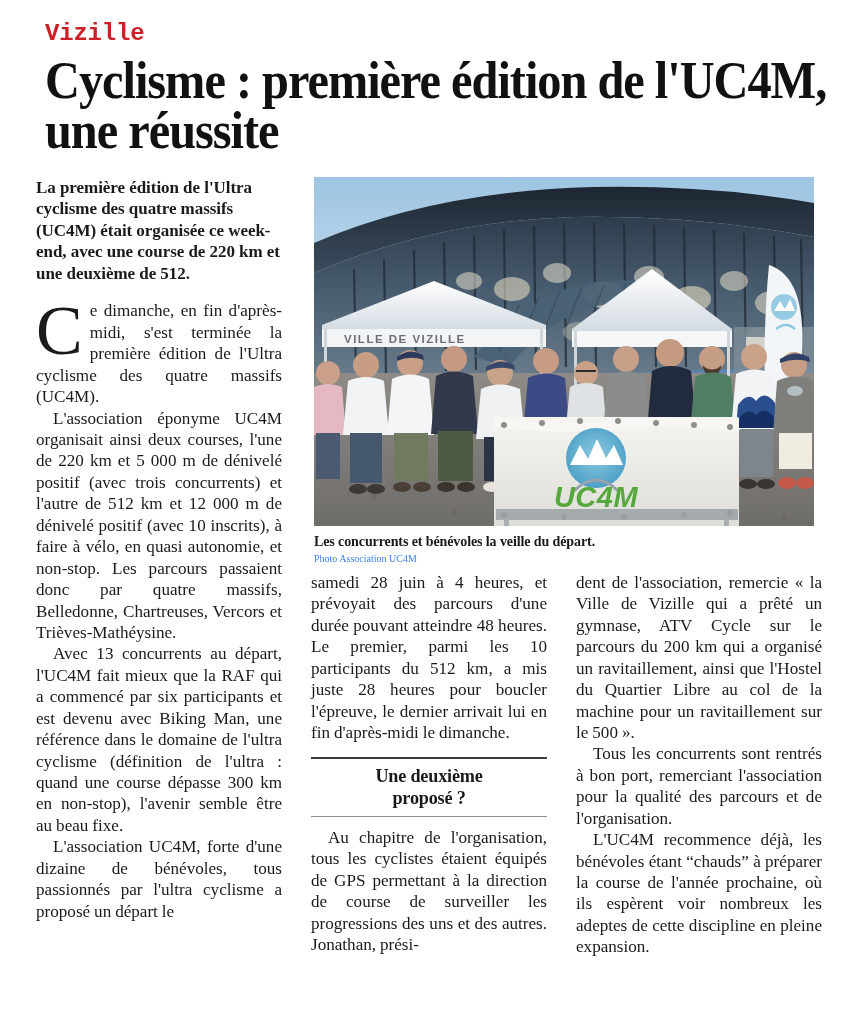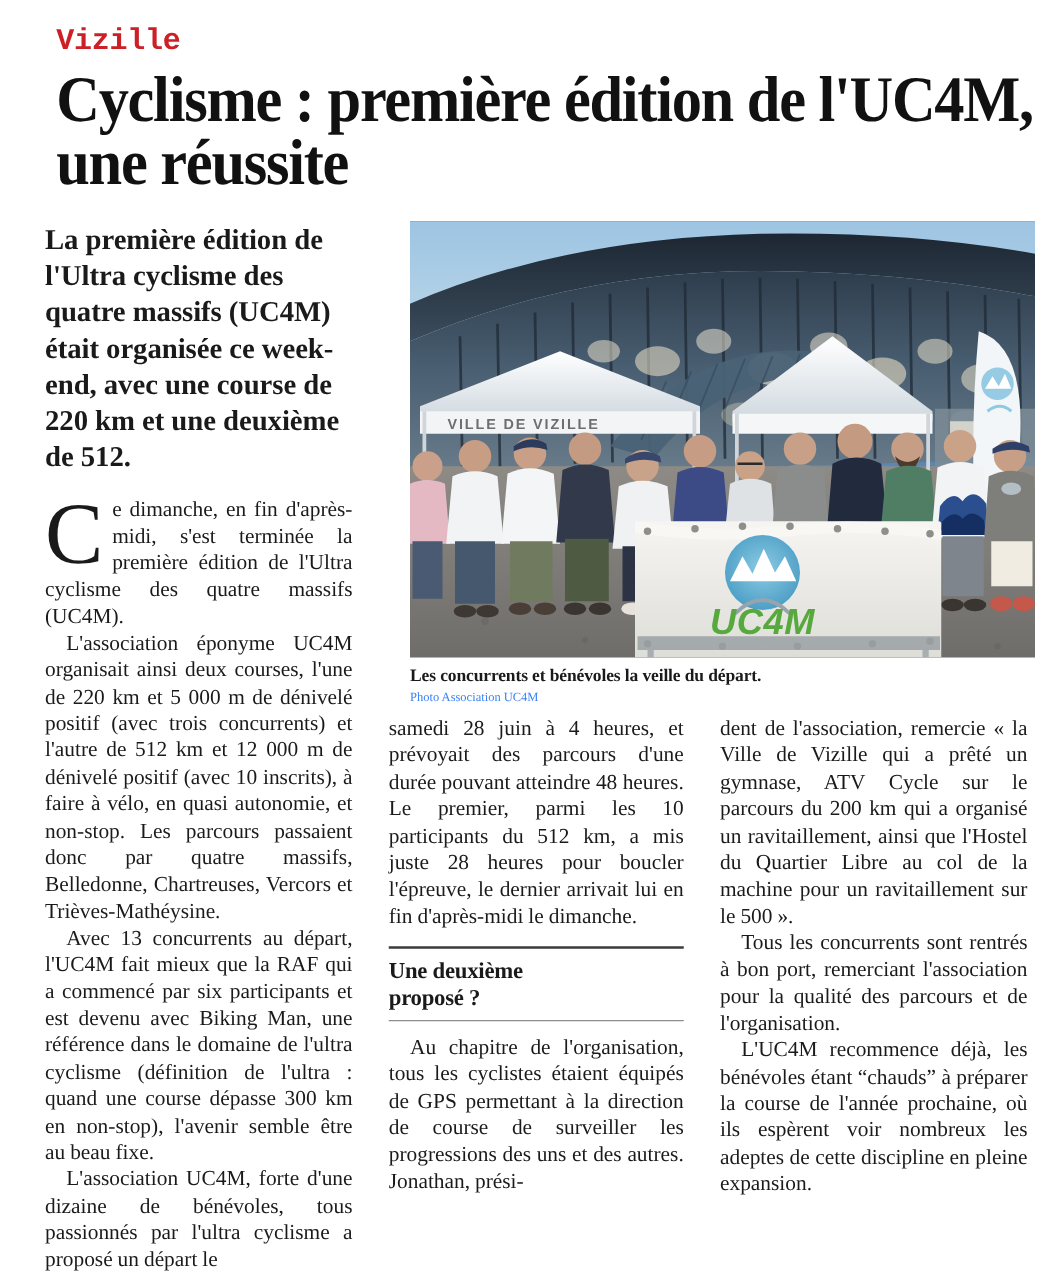--- a/index.html
+++ b/index.html
@@ -67,40 +67,40 @@
     text-indent: 17px;
     hyphens: auto;
     -webkit-hyphens: auto;
     word-spacing: -0.3px;
   }
   p.body.noindent { text-indent: 0; }
 
   
   .standfirst {
     font-weight: bold;
-    font-size: 23px;
+    font-size: 17px;
     line-height: 1.265;
     text-align: left;
     margin: 0 0 16px 0;
     letter-spacing: -0.05px;
   }
   .dropcap {
     float: left;
     font-size: 70px;
     line-height: 0.78;
     font-weight: normal;
     padding: 2px 5px 0 0;
     margin: 2px 2px 0 0;
     font-family: "Liberation Serif", serif;
   }
 
   
   .photo-block {
     position: absolute;
-    left: 292px;
+    left: 278px;
     top: 0;
     width: 500px;
   }
   .photo {
     position: relative;
     width: 500px;
     height: 349px;
     overflow: hidden;
     background: #5a87b4;
   }
@@ -126,21 +126,21 @@
     border: none;
     border-top: 2.4px solid #3c3c3c;
     margin: 0 0 7px 0;
   }
   .rule-thin {
     border: none;
     border-top: 1px solid #8d8d8d;
     margin: 7px 0 0 0;
   }
   .subhead {
-    text-align: left;
+    text-align: center;
     font-weight: bold;
     font-size: 18.2px;
     line-height: 1.17;
     letter-spacing: -0.2px;
     margin: 0;
   }
 
   .spacer-photo { height: 395px; }
 </style>
 </head>

